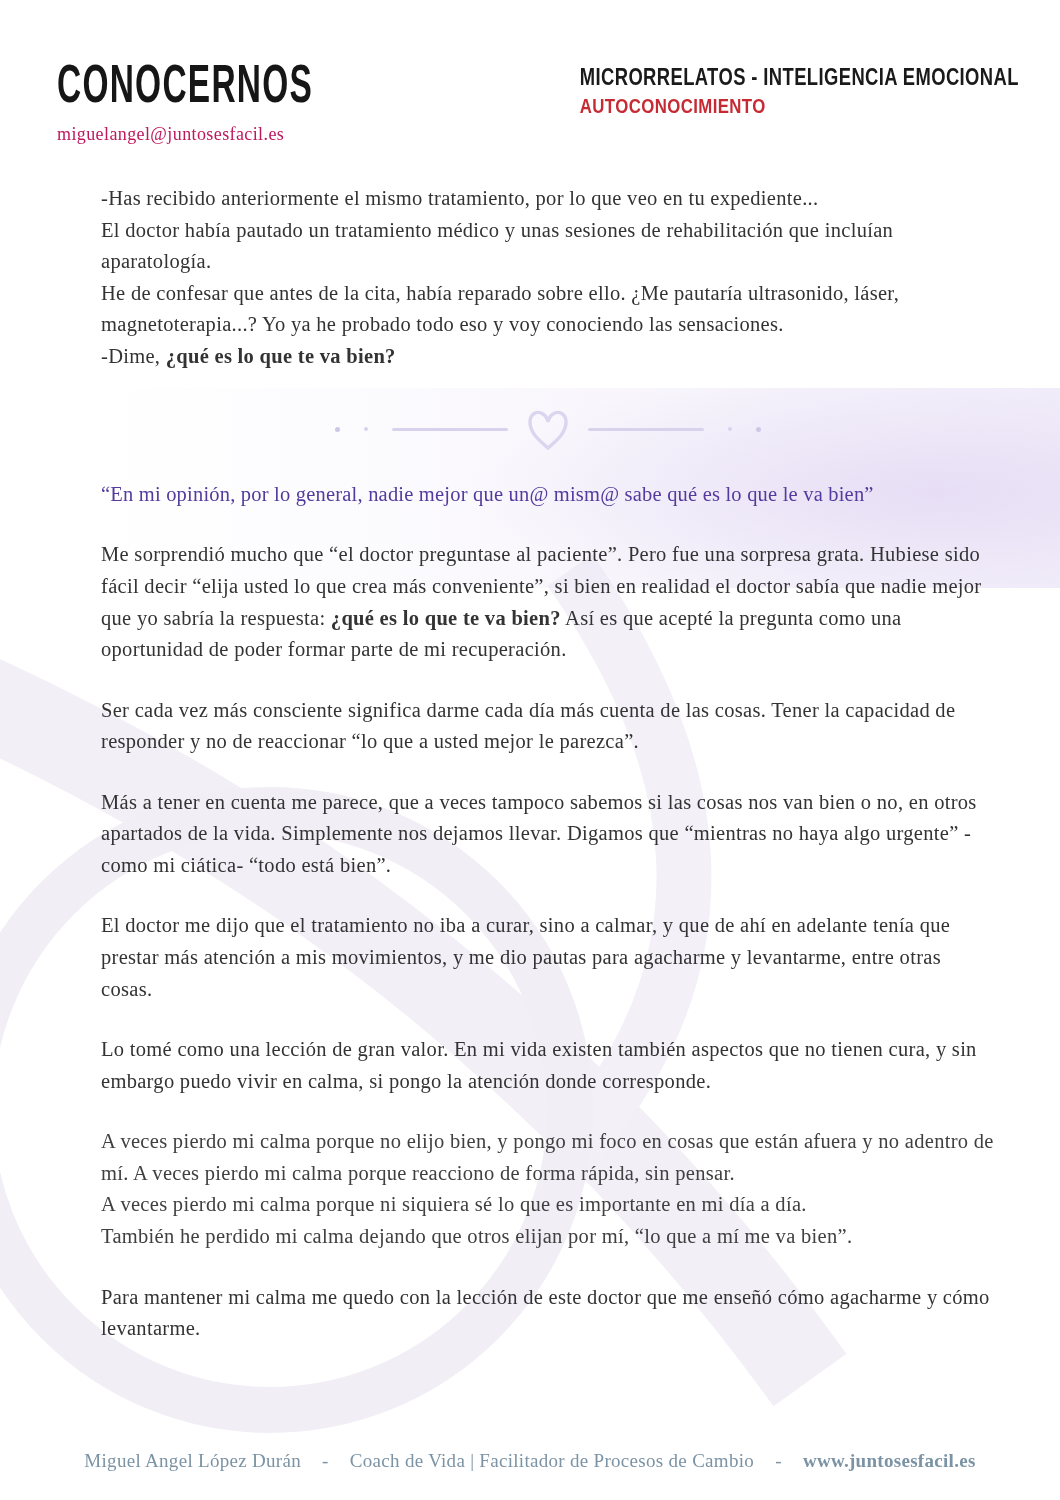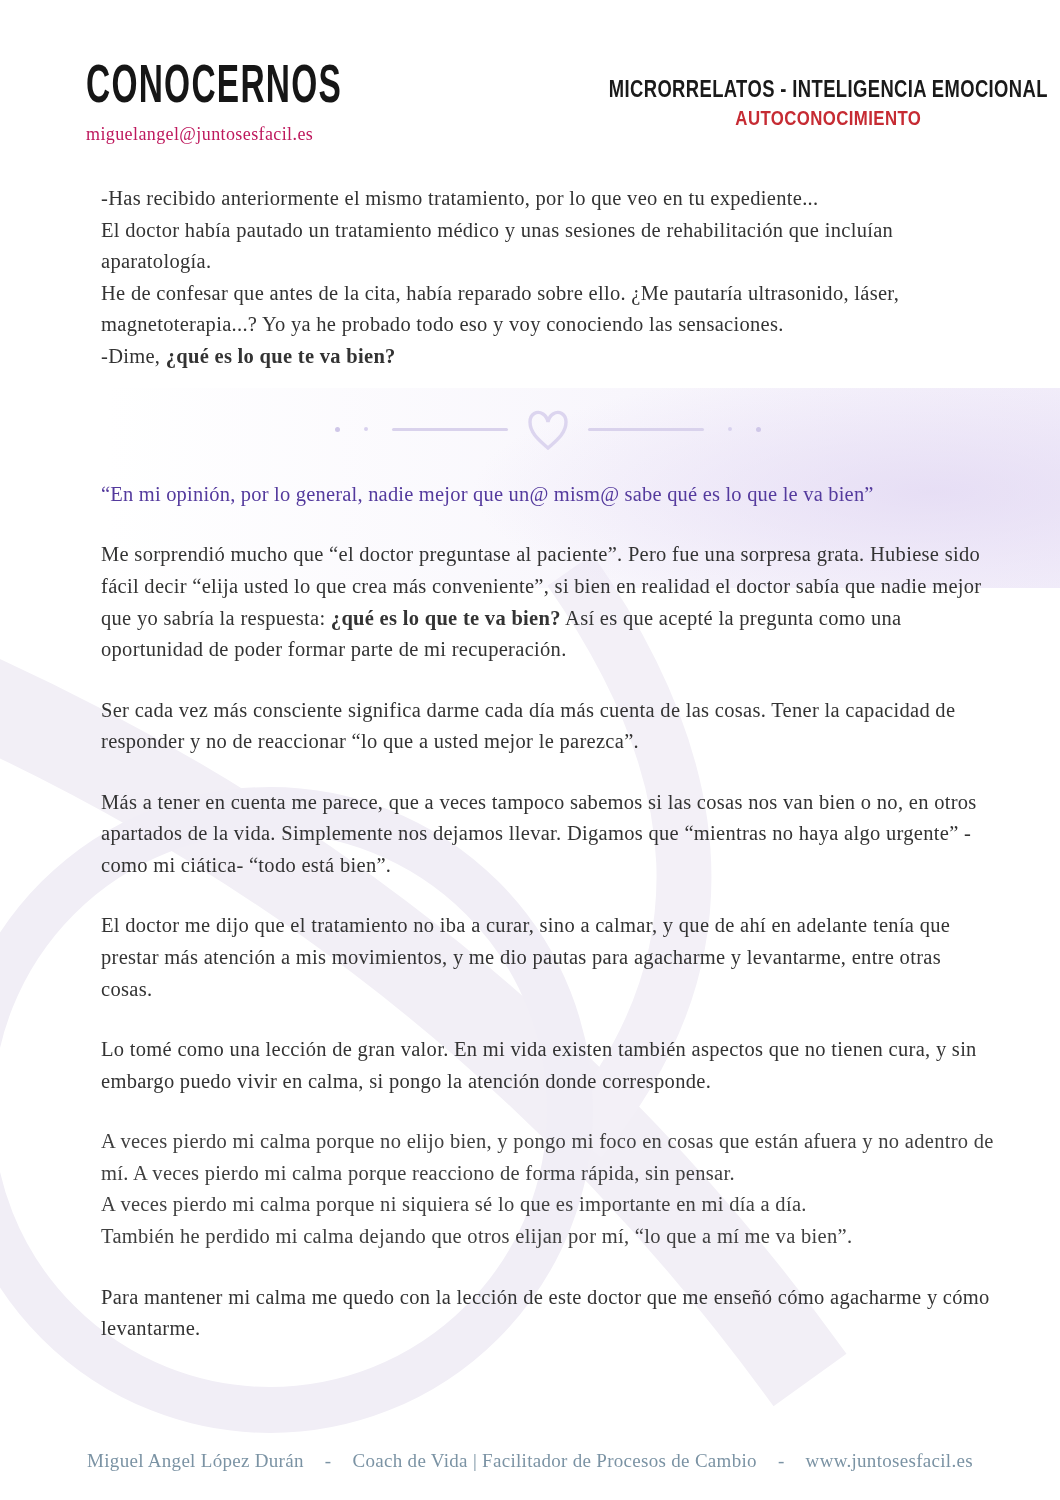--- a/index.html
+++ b/index.html
@@ -17,33 +17,33 @@
   
   .wash{
     position:absolute;left:0;top:388px;width:1060px;height:200px;z-index:0;pointer-events:none;
     background:
       radial-gradient(640px 180px at 88% 52%, rgba(226,216,243,0.75), rgba(226,216,243,0) 72%),
       linear-gradient(90deg, rgba(240,236,249,0) 10%, rgba(238,233,248,0.40) 58%, rgba(235,228,247,0.60) 100%);
   }
   header{
     position:relative;z-index:1;
     display:flex;justify-content:space-between;align-items:flex-start;
-    padding:56px 52px 0 86px;
+    padding:56px 52px 0 57px;
   }
   .brand{
     font-family:"Liberation Sans","DejaVu Sans",sans-serif;
     font-weight:700;font-size:54px;line-height:1;color:#161616;
     letter-spacing:2px;white-space:nowrap;
     transform:scaleX(0.62);transform-origin:left top;
   }
   .email{
     display:inline-block;margin-top:14px;
     font-size:18px;color:#be185d;letter-spacing:0.4px;text-decoration:none;
   }
-  .header-right{text-align:center;margin-top:20px;}
+  .header-right{text-align:left;margin-top:8px;}
   .series{
     font-family:"Liberation Sans","DejaVu Sans",sans-serif;
     font-weight:700;font-size:23px;line-height:1.15;color:#1a1a1a;
     letter-spacing:0.5px;white-space:nowrap;
     transform:scaleX(0.8);transform-origin:right top;
   }
   .section{
     font-family:"Liberation Sans","DejaVu Sans",sans-serif;
     font-weight:700;font-size:21px;line-height:1.2;color:#c62b33;
     letter-spacing:0.5px;white-space:nowrap;margin-top:3px;
@@ -67,21 +67,21 @@
   }
   .divider .dot{width:5px;height:5px;border-radius:50%;background:#cfc7e8;flex:0 0 auto;}
   .divider .dot.small{width:4px;height:4px;background:#d8d1ee;}
   .divider .rule{width:116px;height:3px;background:#d9d2ec;border-radius:2px;flex:0 0 auto;}
   .divider .heart{flex:0 0 auto;margin:0 -8px;}
   footer{
     position:absolute;z-index:1;left:0;right:0;bottom:28px;
     text-align:center;font-size:19px;color:#7b93a4;letter-spacing:0.3px;
   }
   footer .sep{margin:0 16px;}
-  footer a{color:#7b93a4;text-decoration:none;}
+  footer a{color:#7b93a4;text-decoration:none;font-weight:bold;}
 </style>
 </head>
 <body>
 
 <div class="page">
 
   <svg class="watermark" width="1000" height="960" viewBox="0 0 1000 960" aria-hidden="true">
     <path d="M-40 120 C 300 260, 620 480, 880 840" stroke="#f2eff6" stroke-width="90" fill="none"></path>
     <path d="M640 30 C 780 230, 800 420, 650 600" stroke="#f3f0f7" stroke-width="55" fill="none"></path>
     <circle cx="340" cy="570" r="300" stroke="#f1eef6" stroke-width="46" fill="none"></circle>

